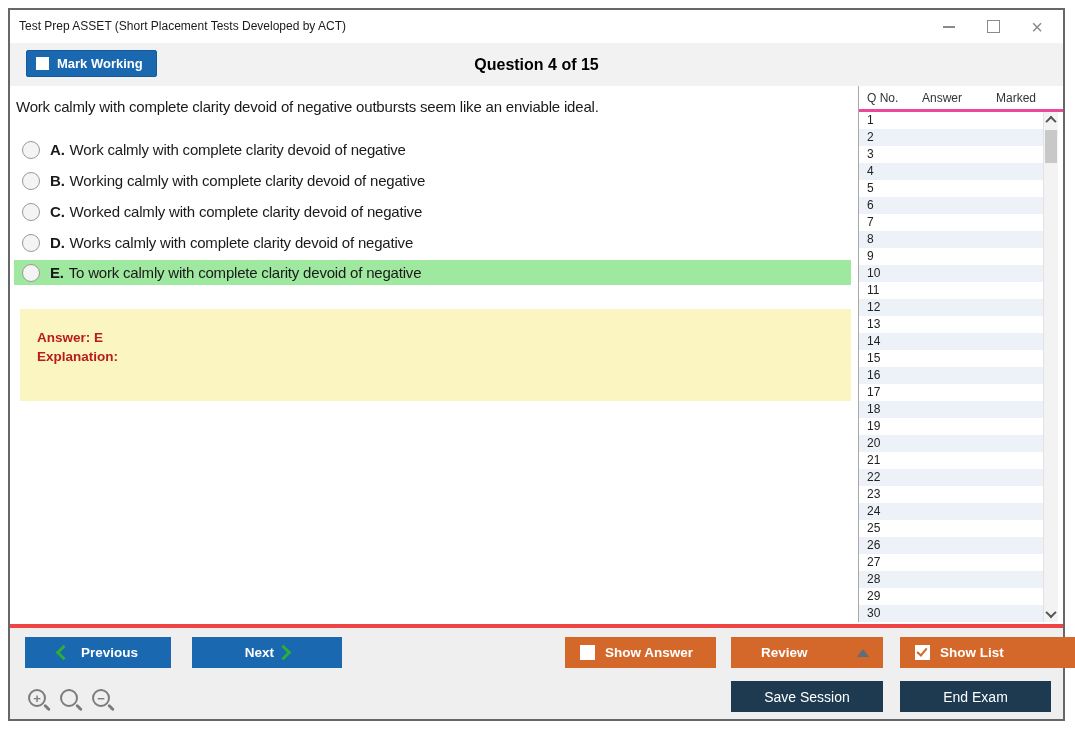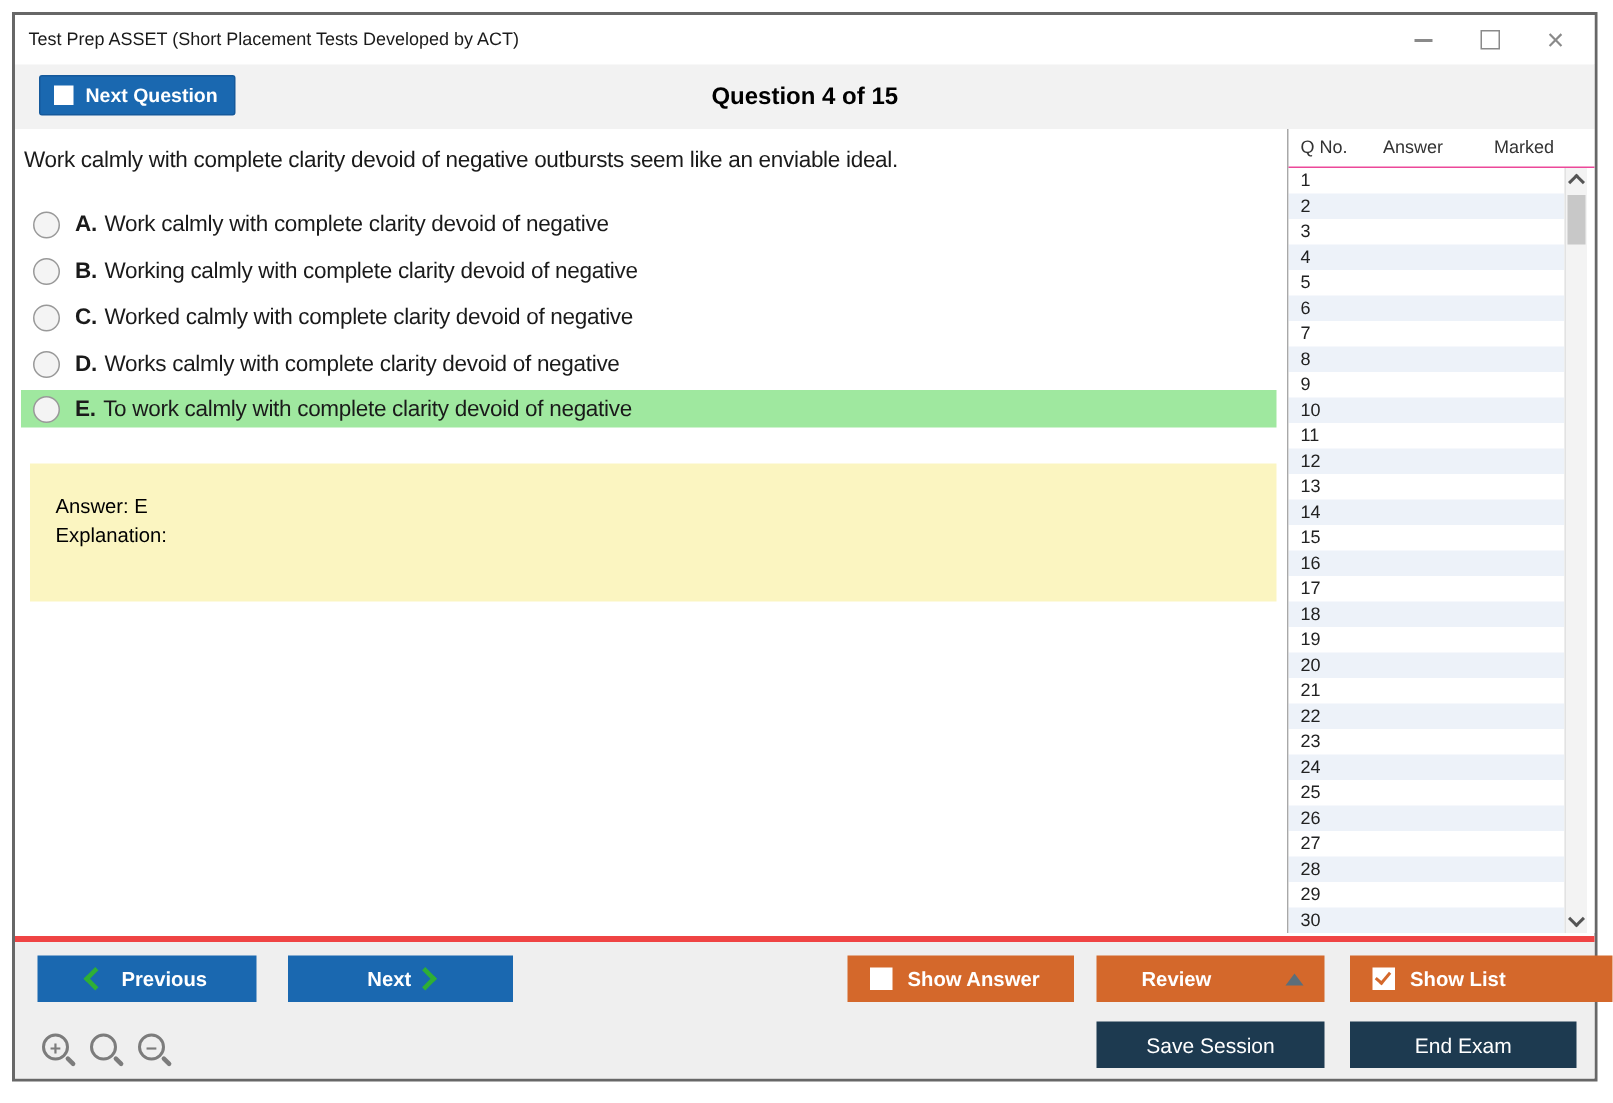--- a/index.html
+++ b/index.html
@@ -26,26 +26,26 @@
   .cb.checked::after{content:'';position:absolute;left:4px;top:1px;width:4px;height:8px;border-right:2.5px solid #D4682B;border-bottom:2.5px solid #D4682B;transform:rotate(40deg);}
 
   
   .qtext{position:absolute;left:6px;top:88px;width:820px;font-size:15px;color:#1a1a1a;letter-spacing:-0.2px;}
   .opt{position:absolute;left:4px;width:837px;height:25px;display:flex;align-items:center;padding-left:8px;box-sizing:border-box;font-size:15px;color:#1a1a1a;letter-spacing:-0.2px;}
   .opt.hl{background:#9FE89F;}
   .radio{width:16px;height:16px;border:1px solid #999;border-radius:50%;background:#f4f4f4;margin-right:10px;flex:0 0 auto;cursor:pointer;}
   .opt b{margin-right:5px;}
 
   .ybox{position:absolute;left:10px;top:299px;width:831px;height:92px;background:#FBF5C1;box-sizing:border-box;padding:21px 0 0 17px;}
-  .ybox div{font-size:13.5px;font-weight:normal;color:#000000;}
+  .ybox div{font-size:13.5px;font-weight:bold;color:#b91c1c;}
   .ybox .exp{margin-top:4px;}
 
   
   .panel{position:absolute;left:848px;top:76px;width:205px;height:536px;background:#fff;border-left:1px solid #A8A8A8;box-sizing:border-box;}
-  .phead{position:absolute;left:0;top:0;width:100%;height:26px;border-bottom:1px solid #ec4899;box-sizing:border-box;font-size:12px;color:#333;}
+  .phead{position:absolute;left:0;top:0;width:100%;height:26px;border-bottom:3px solid #ec4899;box-sizing:border-box;font-size:12px;color:#333;}
   .phead span{position:absolute;top:5px;}
   .ph-q{left:8px;} .ph-a{left:63px;} .ph-m{left:137px;}
   .plist{position:absolute;left:0;top:26px;width:184px;height:510px;overflow:hidden;}
   .lrow{height:17px;line-height:17px;font-size:12px;color:#222;padding-left:8px;background:#fff;cursor:pointer;}
   .lrow.alt{background:#EDF2F9;}
   .scroll{position:absolute;left:184px;top:26px;width:15px;height:510px;background:#F3F3F3;border-left:1px solid #e2e2e2;box-sizing:border-box;}
   .sbtn{position:absolute;left:0;width:100%;height:16px;display:flex;align-items:center;justify-content:center;cursor:pointer;}
   .sbtn.up{top:0;} .sbtn.down{bottom:0;}
   .caret-up{width:6px;height:6px;border-left:2px solid #555;border-top:2px solid #555;transform:rotate(45deg) translate(1px,1px);}
   .caret-down{width:6px;height:6px;border-right:2px solid #555;border-bottom:2px solid #555;transform:rotate(45deg) translate(-1px,-1px);}
@@ -89,21 +89,21 @@
       </span>
     <span class="winctl ctl-close">
         <span class="close-glyph">×</span>
       </span>
   </div>
 
   <div class="band">
     <div class="counter">Question 4 of 15</div>
     <div class="markq">
       <span class="cb" style="width:13px;height:13px;"></span>
-      <span class="lbl">Next Question</span>
+      <span class="lbl">Mark Working</span>
     </div>
   </div>
 
   <div class="qtext">Work calmly with complete clarity devoid of negative outbursts seem like an enviable ideal.</div>
 
   <div class="opt" style="top:127px;">
     <span class="radio"></span>
     <b>A.</b>
     <span>Work calmly with complete clarity devoid of negative</span>
   </div>

